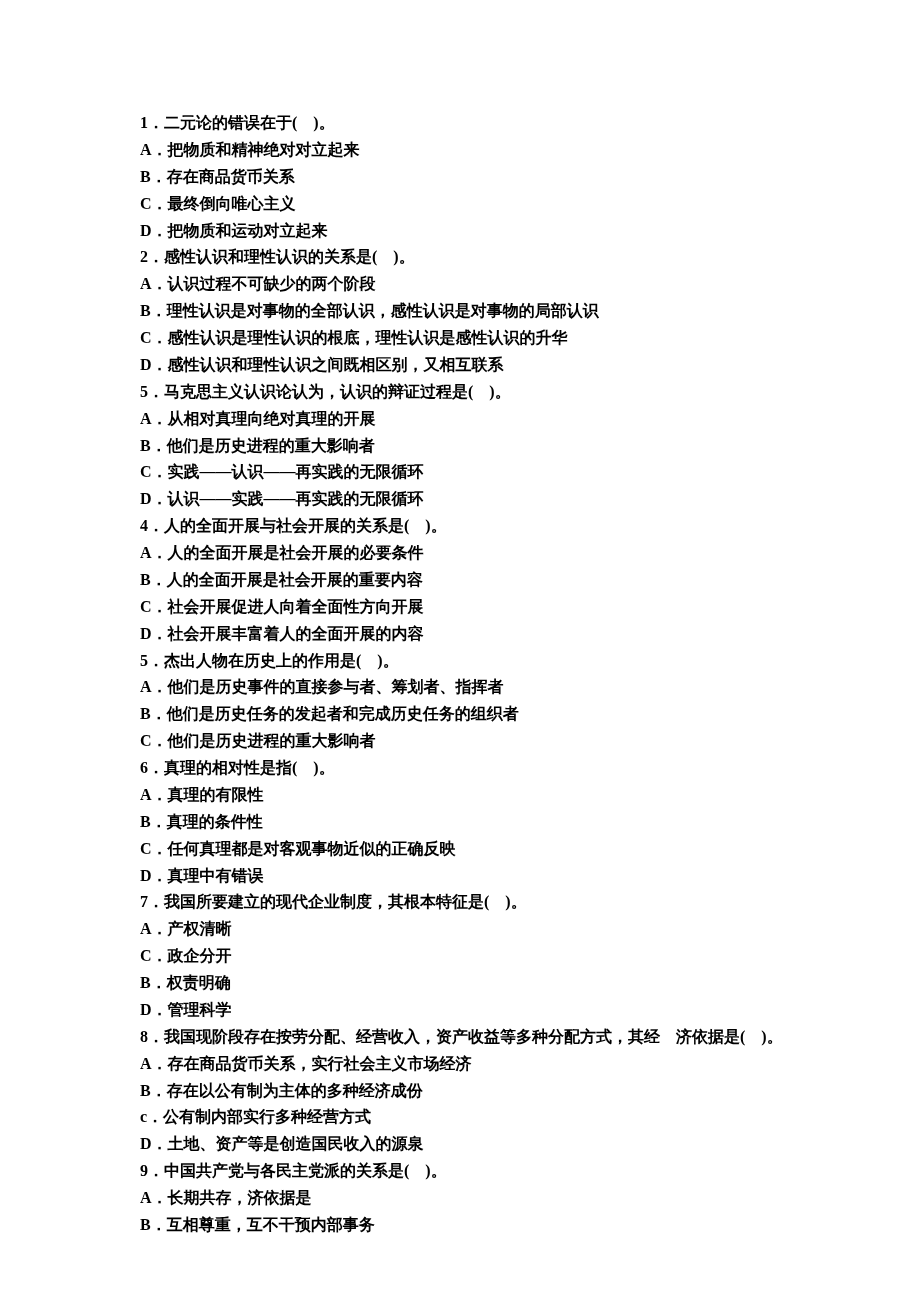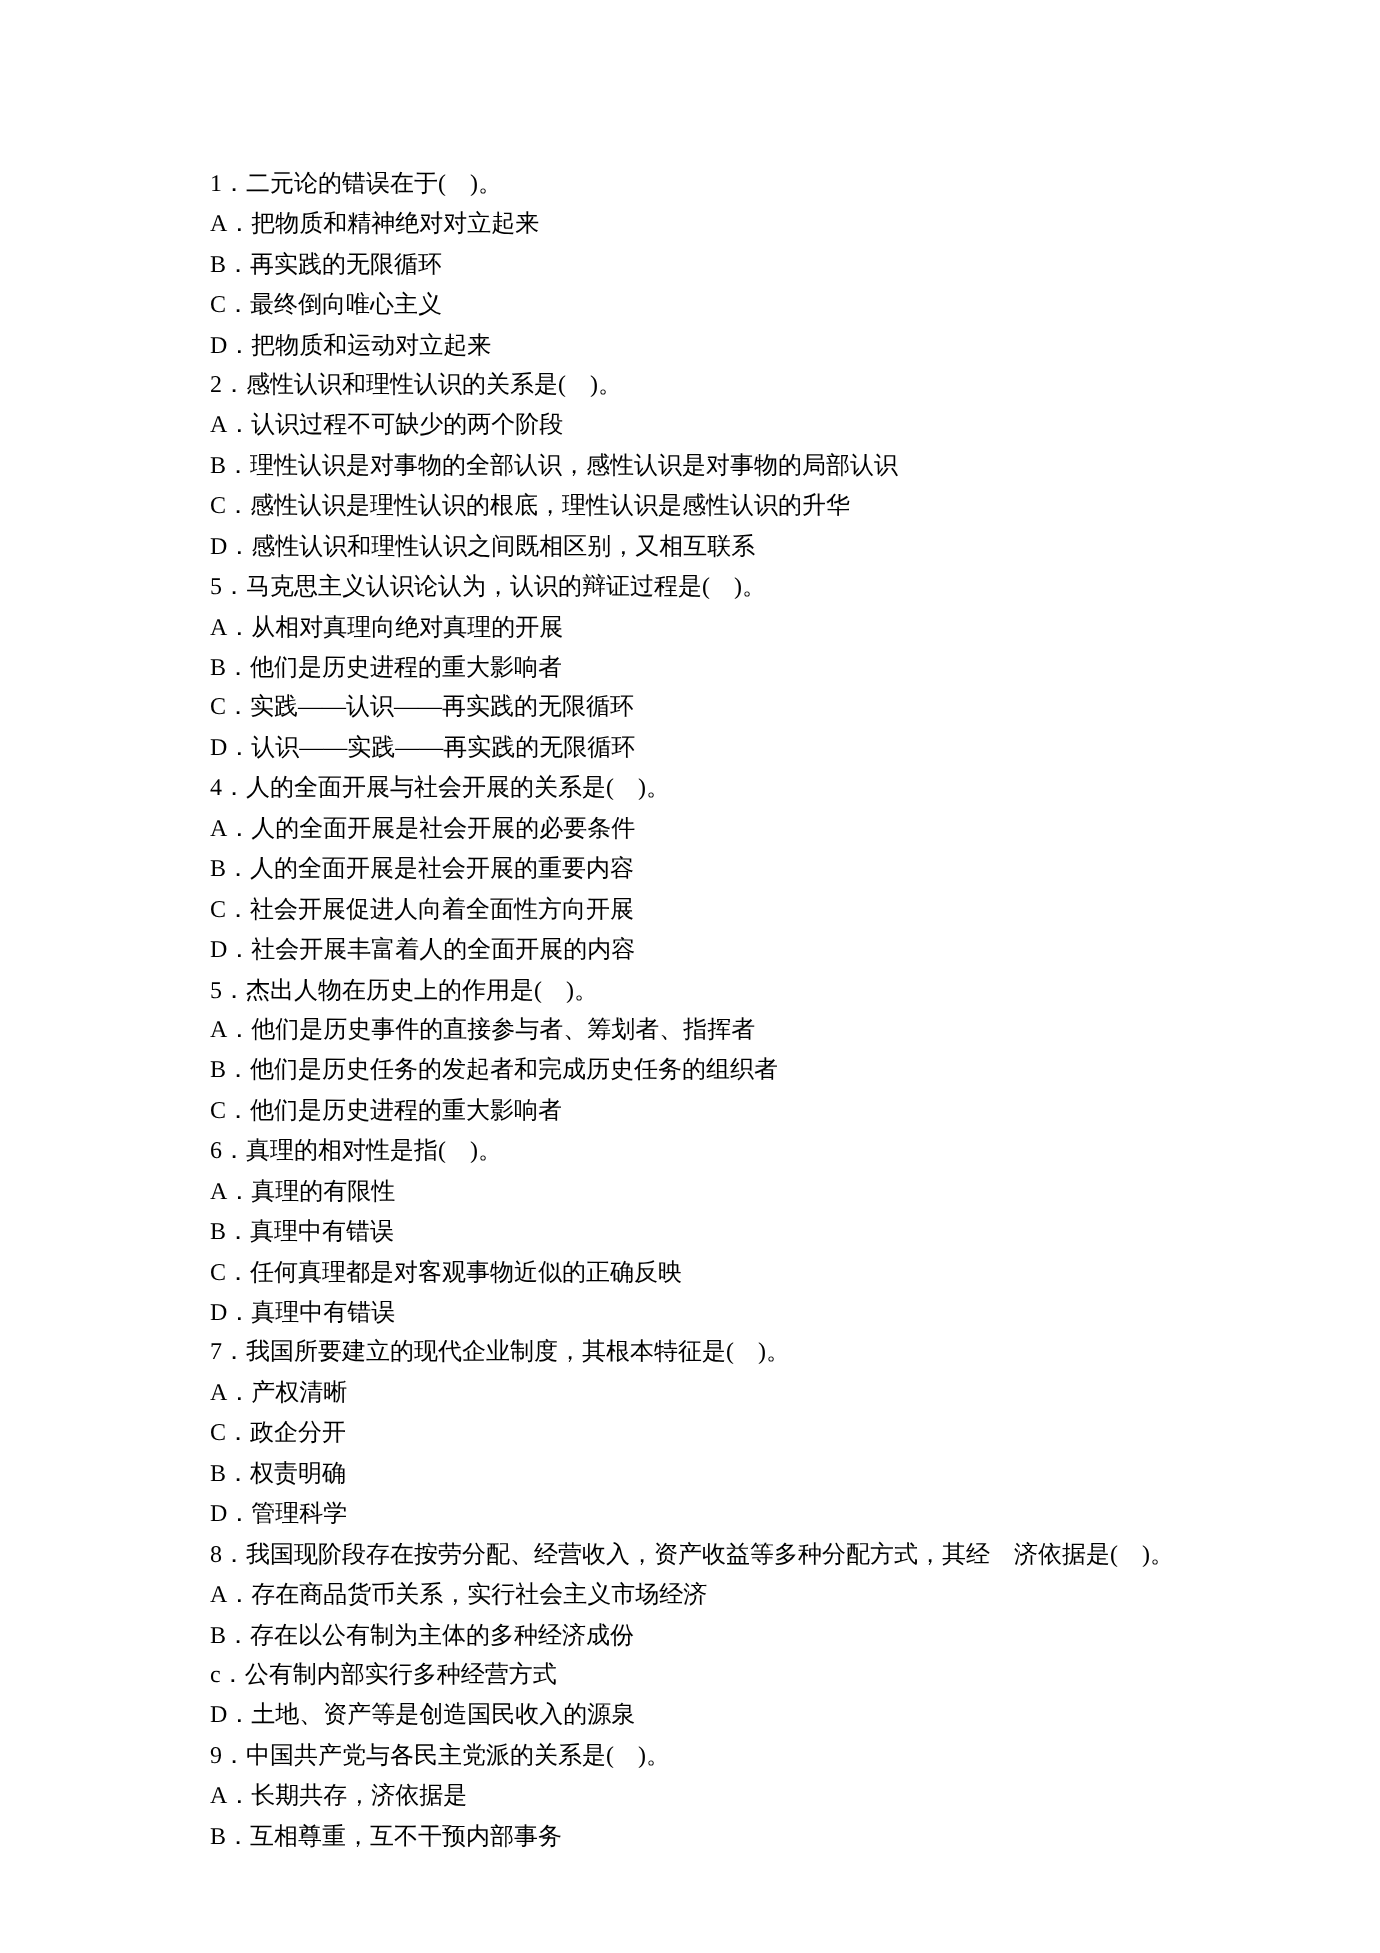--- a/index.html
+++ b/index.html
@@ -8,37 +8,38 @@
       height: 1302px;
       background: #ffffff;
       font-family: "SimSun", "宋体", serif;
       font-size: 16px;
       color: #000000;
       padding: 110px 120px 40px 140px;
       line-height: 1.68;
     }
     .questions-container {
       width: 100%;
+      font-weight: bold;
     }
     .question-block { }
     .question-stem {
       text-indent: 0;
     }
     .option-line {
       text-indent: 0;
     }
   </style>
 </head>
 <body>
 
 <div class="questions-container">
     <div class="question-block">
       <div class="question-stem">1．二元论的错误在于(　)。</div>
       <div class="option-line">A．把物质和精神绝对对立起来</div>
-      <div class="option-line">B．再实践的无限循环</div>
+      <div class="option-line">B．存在商品货币关系</div>
       <div class="option-line">C．最终倒向唯心主义</div>
       <div class="option-line">D．把物质和运动对立起来</div>
     </div>
     <div class="question-block">
       <div class="question-stem">2．感性认识和理性认识的关系是(　)。</div>
       <div class="option-line">A．认识过程不可缺少的两个阶段</div>
       <div class="option-line">B．理性认识是对事物的全部认识，感性认识是对事物的局部认识</div>
       <div class="option-line">C．感性认识是理性认识的根底，理性认识是感性认识的升华</div>
       <div class="option-line">D．感性认识和理性认识之间既相区别，又相互联系</div>
     </div>
@@ -58,21 +59,21 @@
     </div>
     <div class="question-block">
       <div class="question-stem">5．杰出人物在历史上的作用是(　)。</div>
       <div class="option-line">A．他们是历史事件的直接参与者、筹划者、指挥者</div>
       <div class="option-line">B．他们是历史任务的发起者和完成历史任务的组织者</div>
       <div class="option-line">C．他们是历史进程的重大影响者</div>
     </div>
     <div class="question-block">
       <div class="question-stem">6．真理的相对性是指(　)。</div>
       <div class="option-line">A．真理的有限性</div>
-      <div class="option-line">B．真理中有错误</div>
+      <div class="option-line">B．真理的条件性</div>
       <div class="option-line">C．任何真理都是对客观事物近似的正确反映</div>
       <div class="option-line">D．真理中有错误</div>
     </div>
     <div class="question-block">
       <div class="question-stem">7．我国所要建立的现代企业制度，其根本特征是(　)。</div>
       <div class="option-line">A．产权清晰</div>
       <div class="option-line">C．政企分开</div>
       <div class="option-line">B．权责明确</div>
       <div class="option-line">D．管理科学</div>
     </div>

